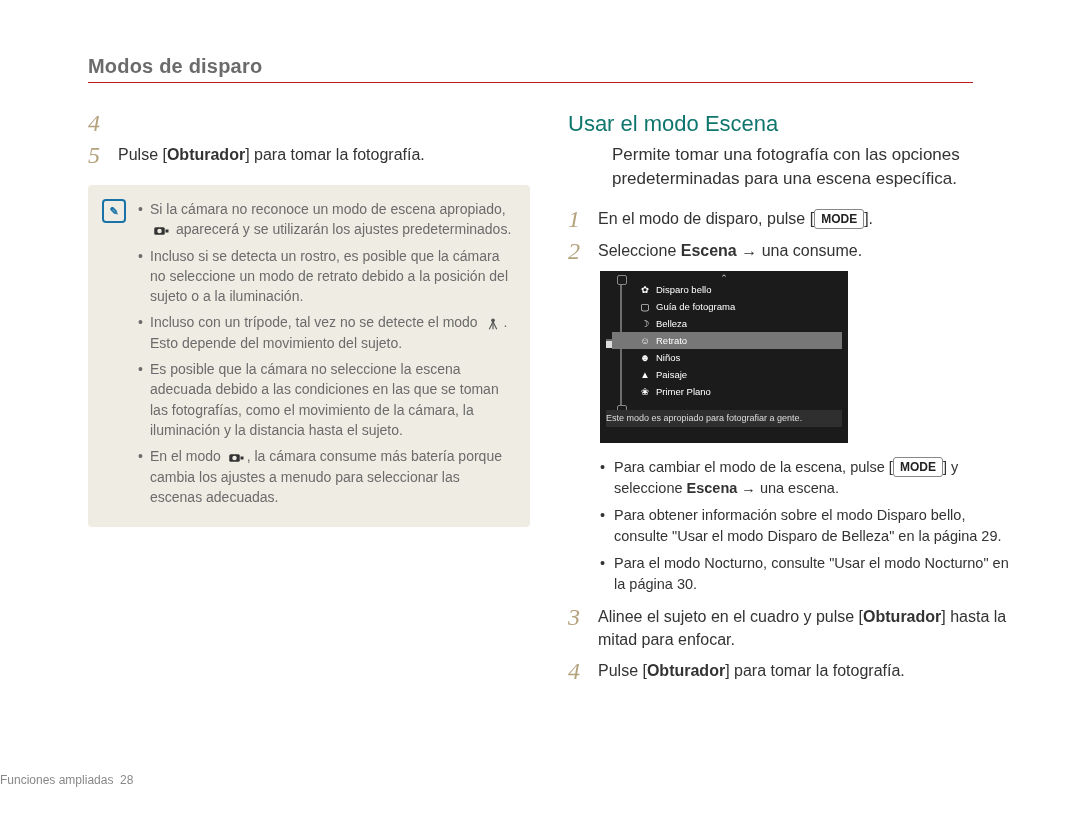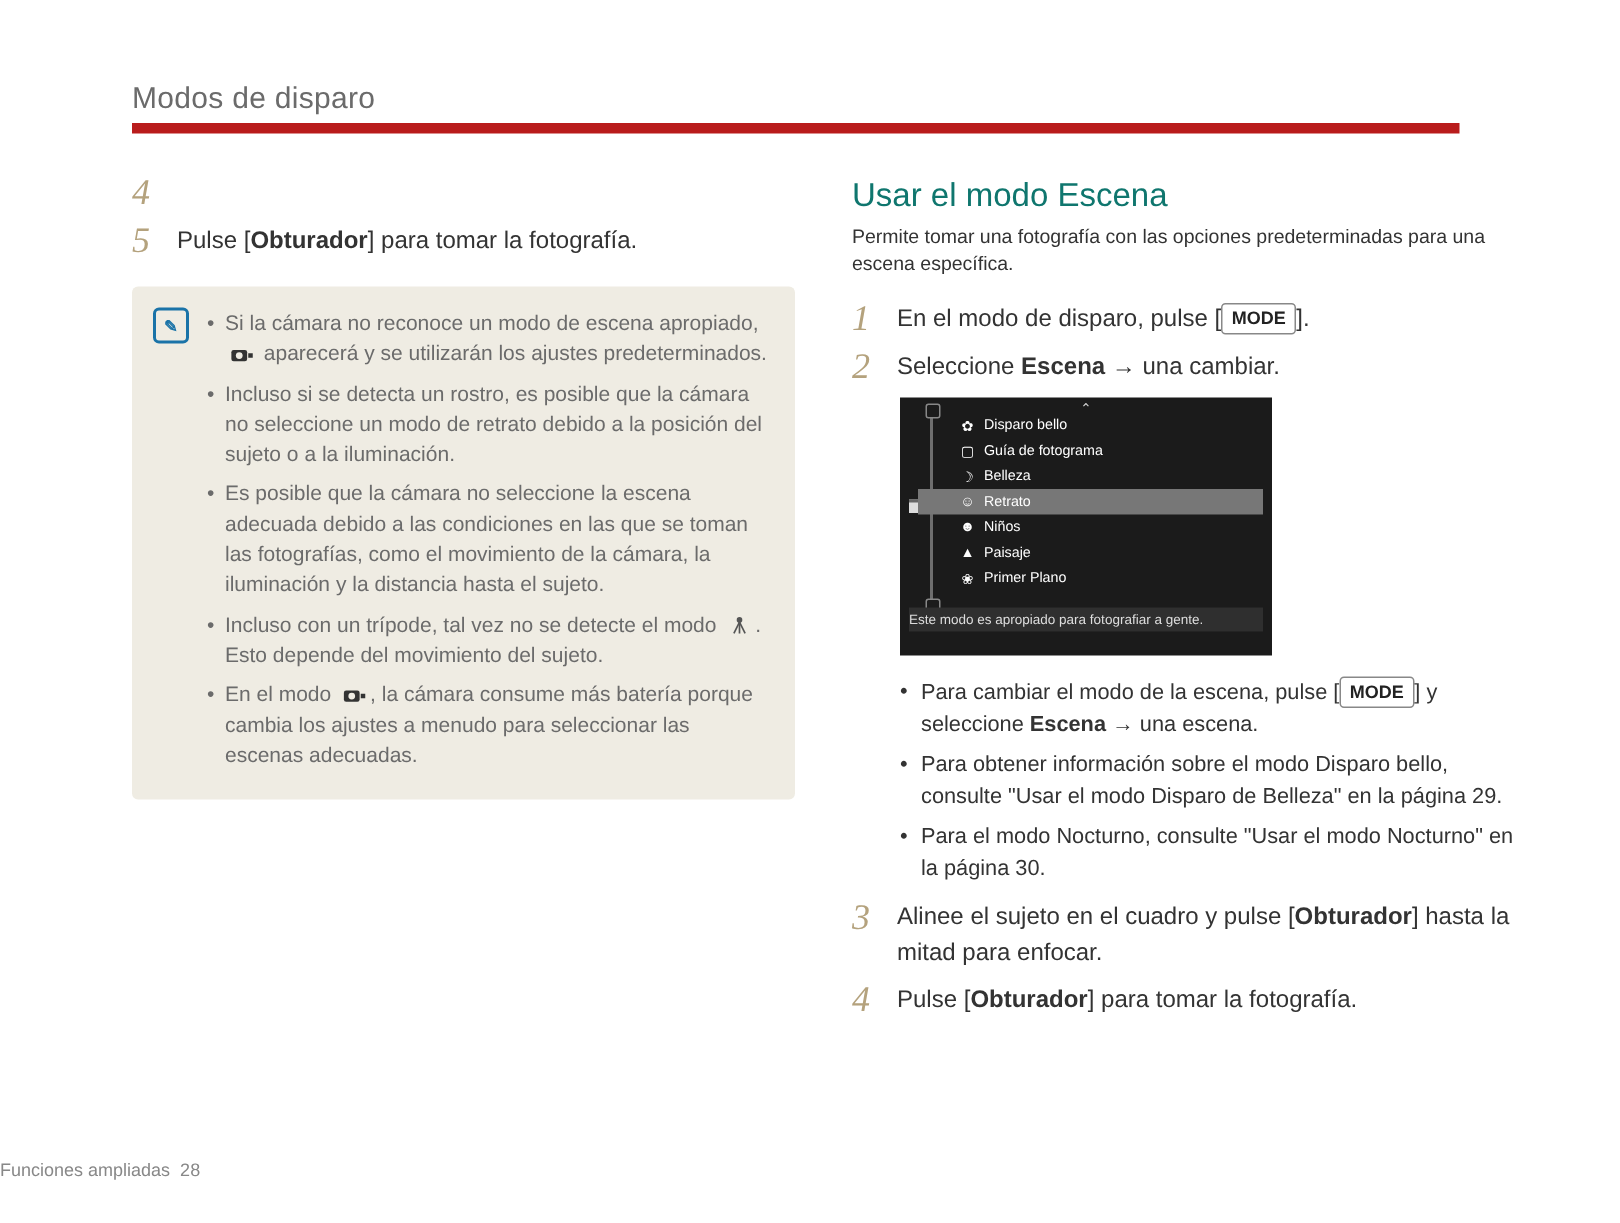--- a/index.html
+++ b/index.html
@@ -14,24 +14,24 @@
   }
   .page {
     position: relative;
     width: 1080px;
     height: 815px;
     box-sizing: border-box;
     padding: 55px 70px 40px 88px;
   }
   .section-title {
     font-size: 20px;
-    font-weight: 400;
+    font-weight: 700;
     color: #6b6b6b;
     letter-spacing: 0.2px;
-    border-bottom: 7px solid #b91c1c;
+    border-bottom: 1px solid #b91c1c;
     padding-bottom: 4px;
     margin-bottom: 28px;
     width: 96%;
   }
   .columns {
     display: flex;
     gap: 38px;
   }
   .col {
     flex: 1 1 0;
@@ -107,24 +107,25 @@
     height: 14px;
     margin: 0 2px;
   }
   .h2-blue {
     font-size: 22px;
     color: #0f766e;
     font-weight: 400;
     margin: 0 0 6px 0;
   }
   .intro {
-    font-size: 13px;
+    font-size: 17px;
     color: #333;
     line-height: 1.4;
     margin-bottom: 16px;
+    margin-left: 44px;
   }
   .mode-badge {
     display: inline-block;
     border: 1px solid #888;
     border-radius: 3px;
     font-weight: bold;
     font-size: 12px;
     padding: 1px 6px 1px 6px;
     background: #fff;
     color: #222;
@@ -269,33 +270,33 @@
             <span class="inline-icon">
               <svg viewBox="0 0 24 16" width="20" height="14">
                   <rect x="3" y="3" width="14" height="10" rx="2" fill="#333"></rect>
                   <circle cx="10" cy="8" r="3" fill="#efece3"></circle>
                   <rect x="18" y="6" width="4" height="4" fill="#333"></rect>
                 </svg>
             </span>
             aparecerá y se utilizarán los ajustes predeterminados.
           </li>
           <li>Incluso si se detecta un rostro, es posible que la cámara no seleccione un modo de retrato debido a la posición del sujeto o a la iluminación.</li>
-          <li>Es posible que la cámara no seleccione la escena adecuada debido a las condiciones en las que se toman las fotografías, como el movimiento de la cámara, la iluminación y la distancia hasta el sujeto.</li>
           <li>
             Incluso con un trípode, tal vez no se detecte el modo
             <span class="inline-icon">
               <svg viewBox="0 0 16 16" width="12" height="12">
                   <circle cx="8" cy="3" r="2.5" fill="#555"></circle>
                   <line x1="8" y1="5" x2="3" y2="15" stroke="#555" stroke-width="1.5"></line>
                   <line x1="8" y1="5" x2="13" y2="15" stroke="#555" stroke-width="1.5"></line>
                   <line x1="8" y1="5" x2="8" y2="15" stroke="#555" stroke-width="1.5"></line>
                 </svg>
             </span>.
             Esto depende del movimiento del sujeto.
           </li>
+          <li>Es posible que la cámara no seleccione la escena adecuada debido a las condiciones en las que se toman las fotografías, como el movimiento de la cámara, la iluminación y la distancia hasta el sujeto.</li>
           <li>
             En el modo
             <span class="inline-icon">
               <svg viewBox="0 0 24 16" width="20" height="14">
                   <rect x="3" y="3" width="14" height="10" rx="2" fill="#333"></rect>
                   <circle cx="10" cy="8" r="3" fill="#efece3"></circle>
                   <rect x="18" y="6" width="4" height="4" fill="#333"></rect>
                 </svg>
             </span>, la cámara consume más batería porque cambia los ajustes a menudo para seleccionar las escenas adecuadas.
           </li>
@@ -312,21 +313,21 @@
       <div class="step">
         <div class="stepnum">1</div>
         <div class="steptext">
           <span>En el modo de disparo, pulse [</span><span class="mode-badge">MODE</span><span>].</span>
         </div>
       </div>
 
       <div class="step">
         <div class="stepnum">2</div>
         <div class="steptext">
-          <span>Seleccione </span><b>Escena</b><span> → </span><span>una cambiar.</span>
+          <span>Seleccione </span><b>Escena</b><span> → </span><span>una consume.</span>
         </div>
       </div>
 
       <div class="camera-screen">
         <div class="left-vbar"></div>
         <div class="side-icon">
           <svg viewBox="0 0 12 12" width="12" height="12">
               <rect width="12" height="9" y="2" fill="#ddd"></rect>
               <rect width="12" height="2" y="2" fill="#666"></rect>
             </svg>

